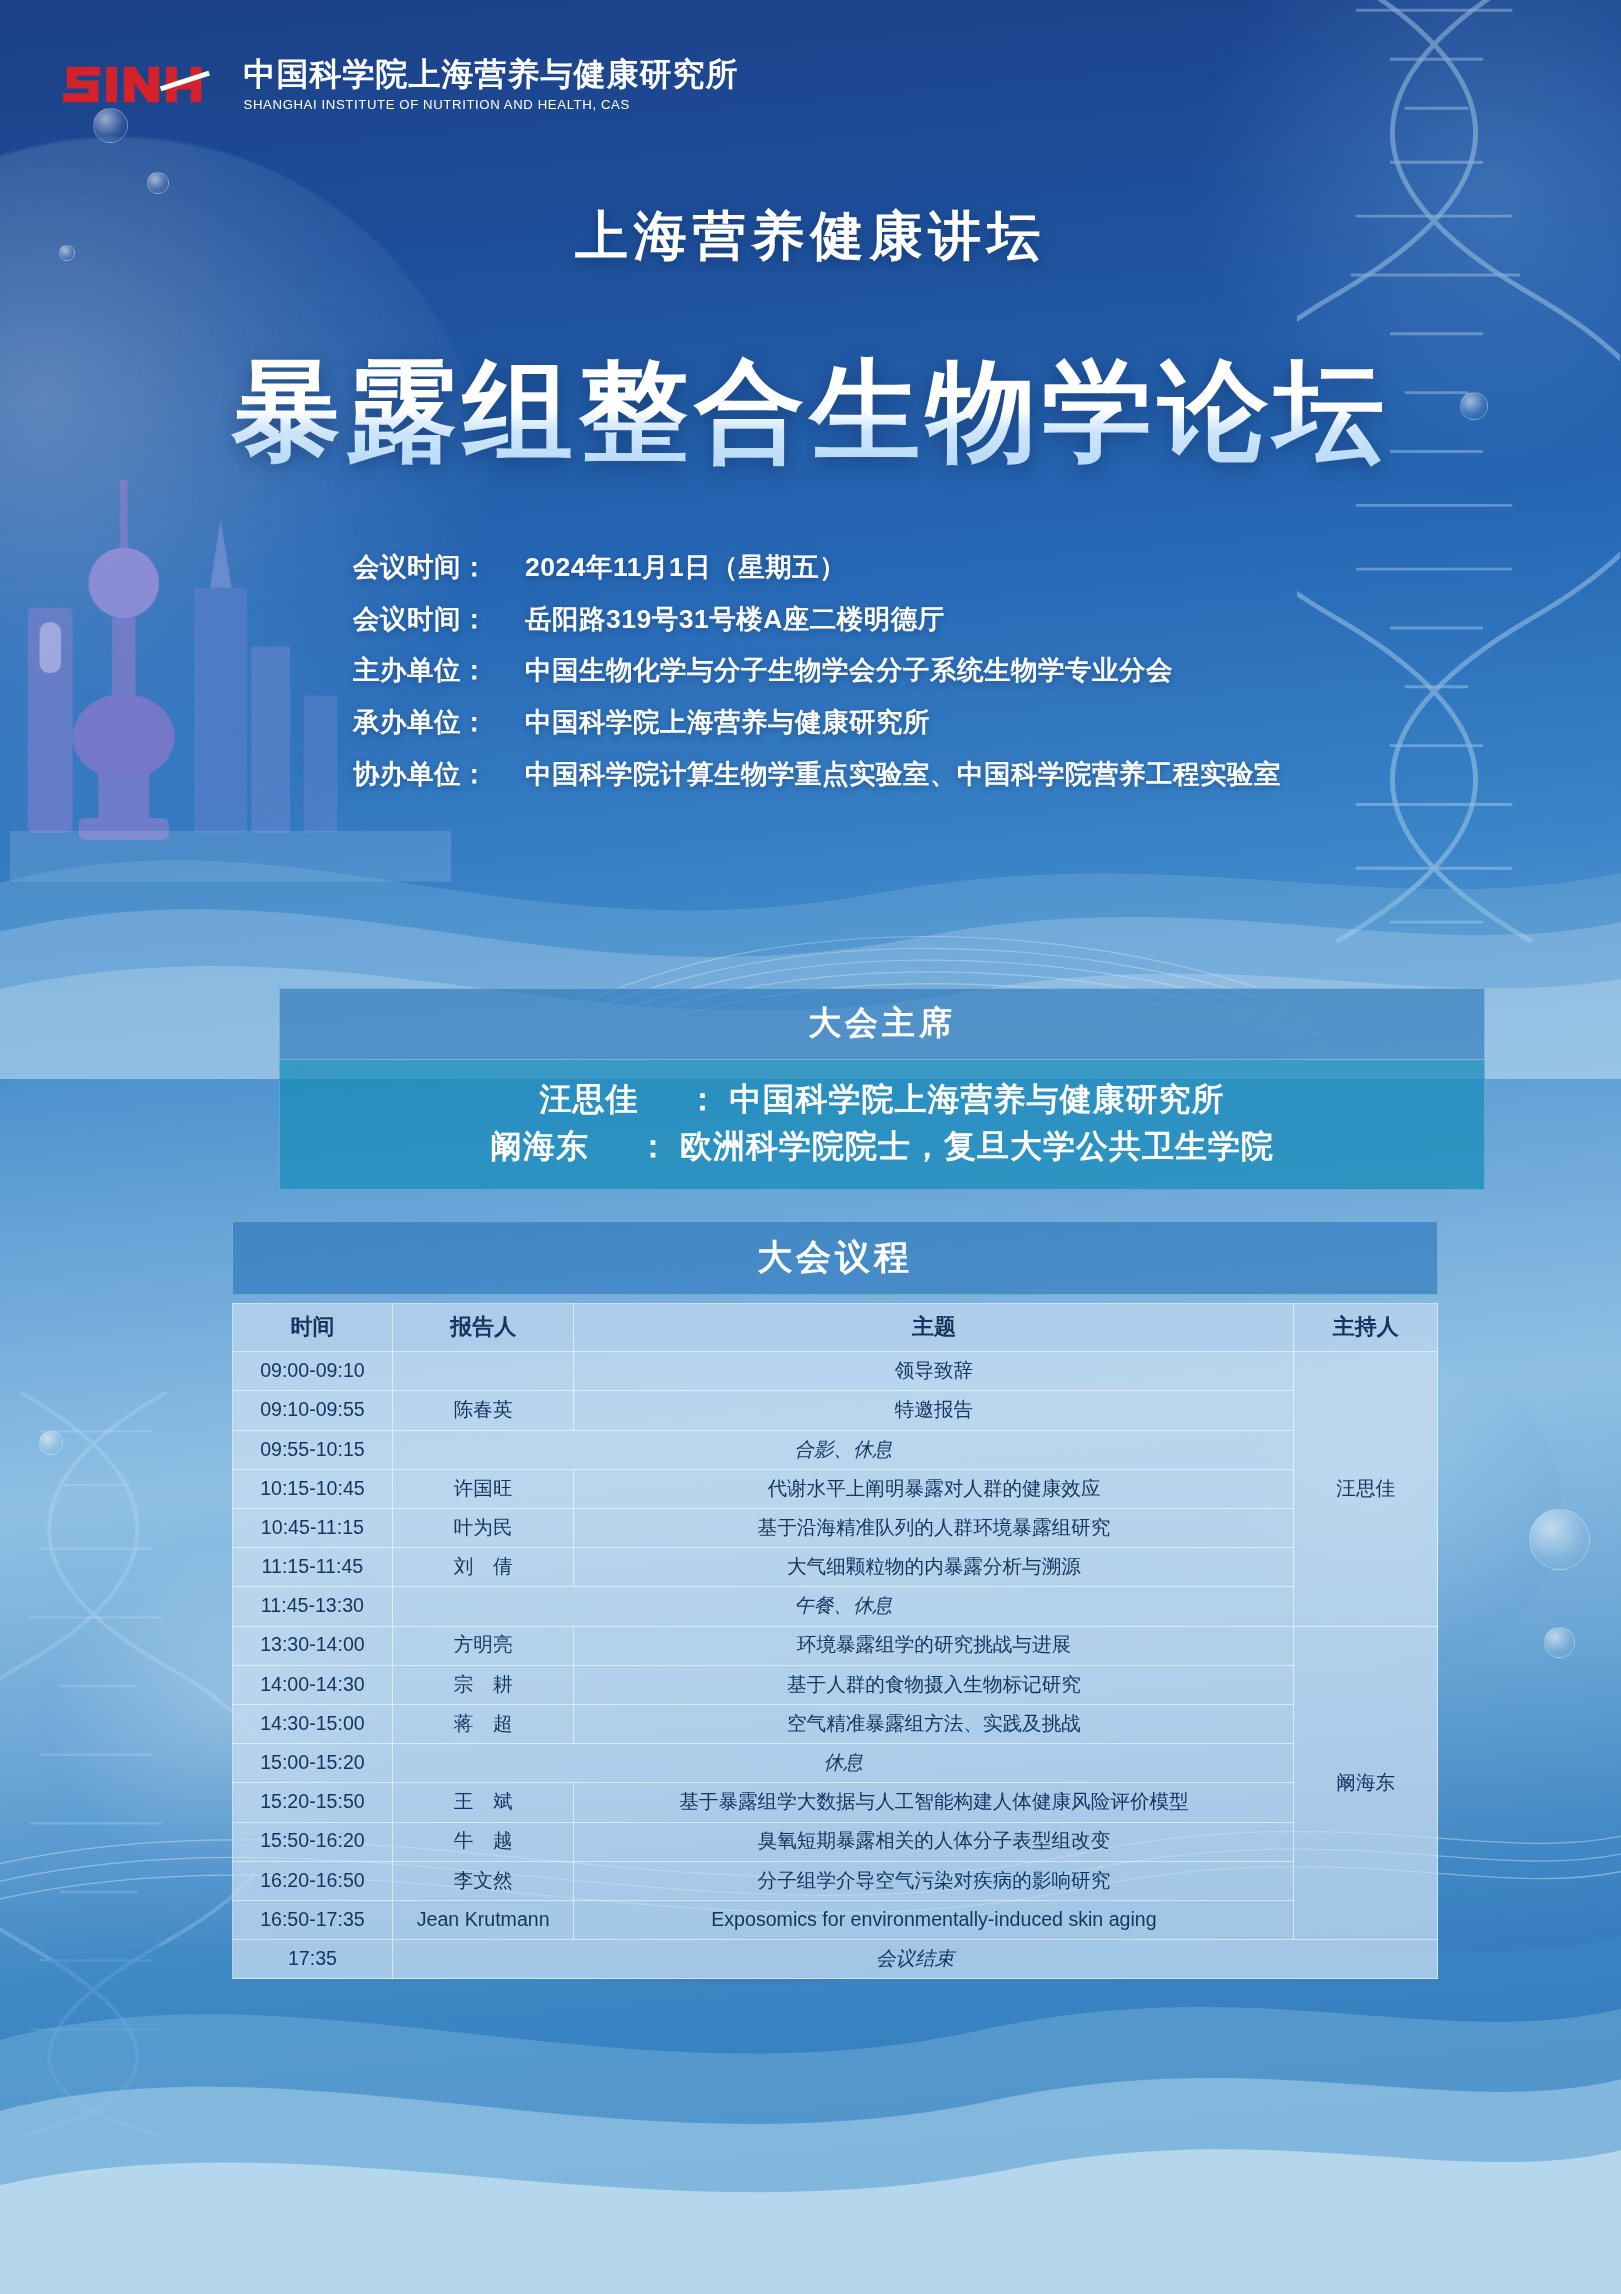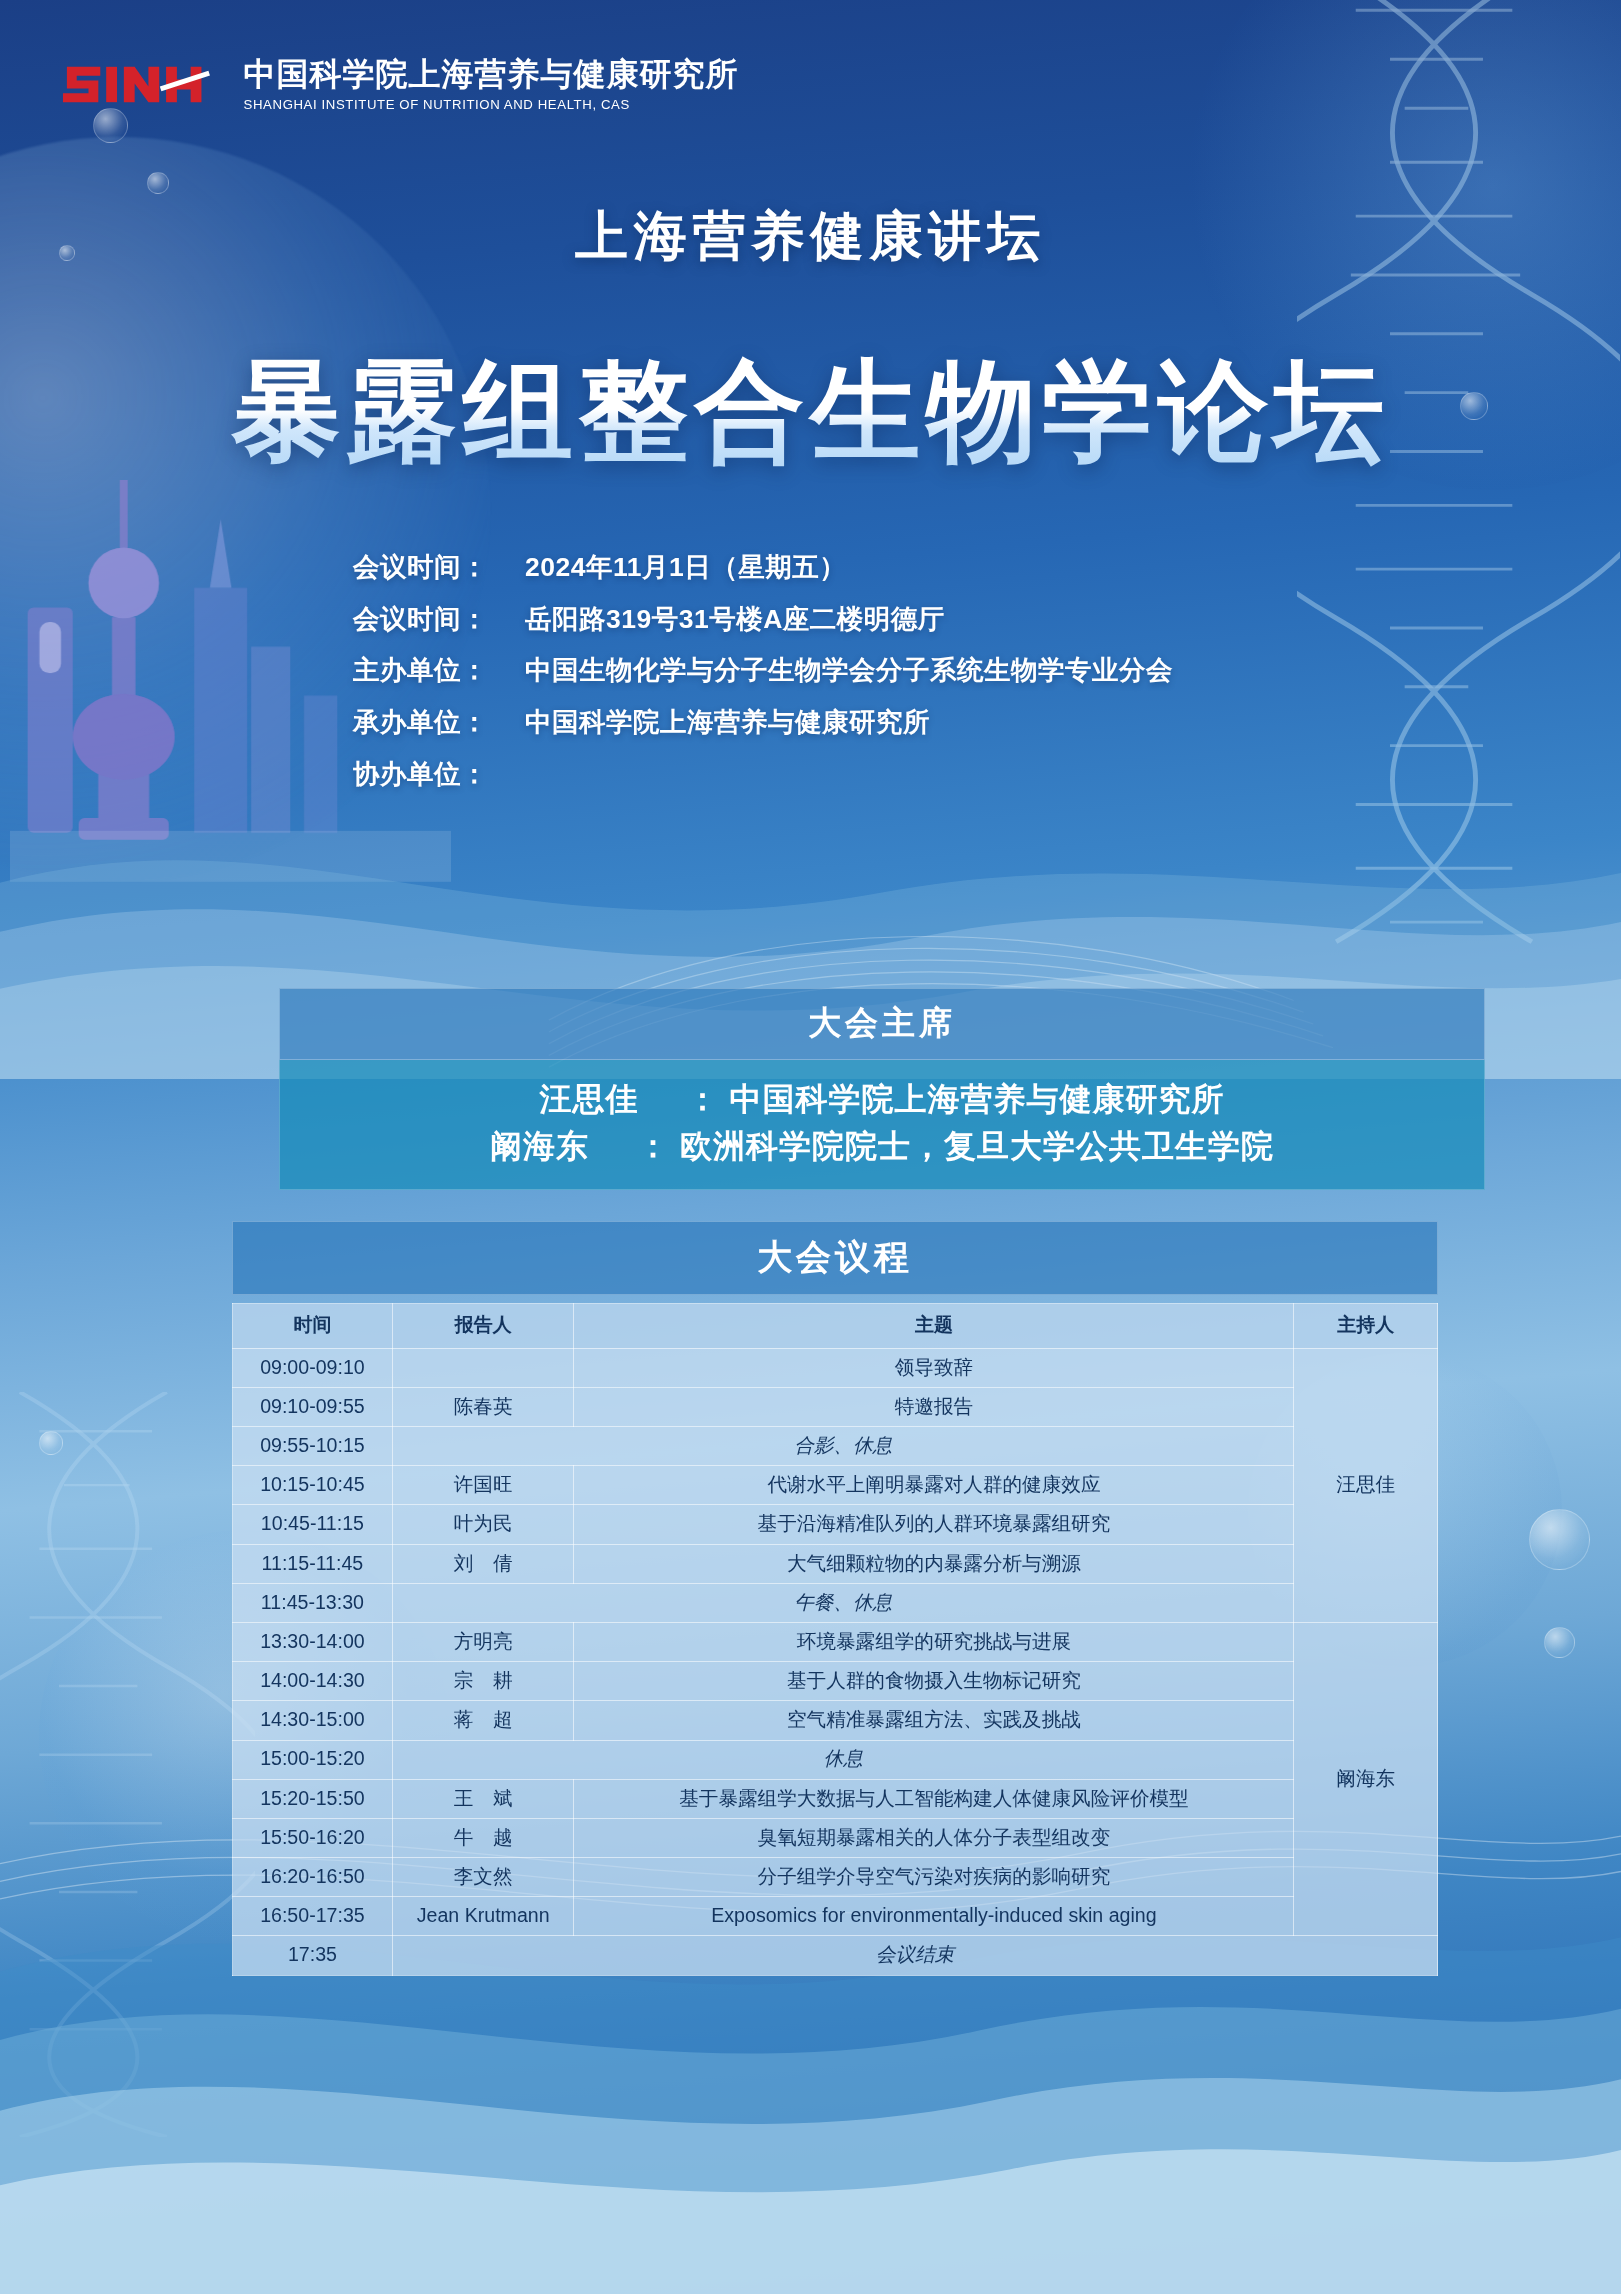--- a/index.html
+++ b/index.html
@@ -235,21 +235,21 @@
     color: #13345e;
     font-size: 19.6px;
     text-align: center;
     padding: 6.9px 2px 7.8px;
     line-height: 1.2;
     background: rgba(206,226,243,0.62);
   }
   table.agenda th {
     font-weight: bold;
     background: rgba(186,214,238,0.70);
-    font-size: 19px;
+    font-size: 22px;
     padding: 9.8px 2px 10.8px;
   }
   td.break {
     font-style: italic;
   }
   td.host {
     font-size: 24.5px;
     font-weight: normal;
   }
   .col-time { width: 147px; }
@@ -402,20 +402,21 @@
     <div class="meta-row">
       <div class="meta-label">主办单位：</div>
       <div class="meta-value">中国生物化学与分子生物学会分子系统生物学专业分会</div>
     </div>
     <div class="meta-row">
       <div class="meta-label">承办单位：</div>
       <div class="meta-value">中国科学院上海营养与健康研究所</div>
     </div>
     <div class="meta-row">
       <div class="meta-label">协办单位：</div>
+      <div class="meta-value">中国科学院计算生物学重点实验室、中国科学院营养工程实验室</div>
     </div>
   </div>
 
   <div class="chair-wrap">
     <div class="band-header">大会主席</div>
     <div class="chair-body">
       <div class="chair-line">
         <span class="chair-name">汪思佳</span><span>：</span>&nbsp;<span>中国科学院上海营养与健康研究所</span>
       </div>
       <div class="chair-line">

